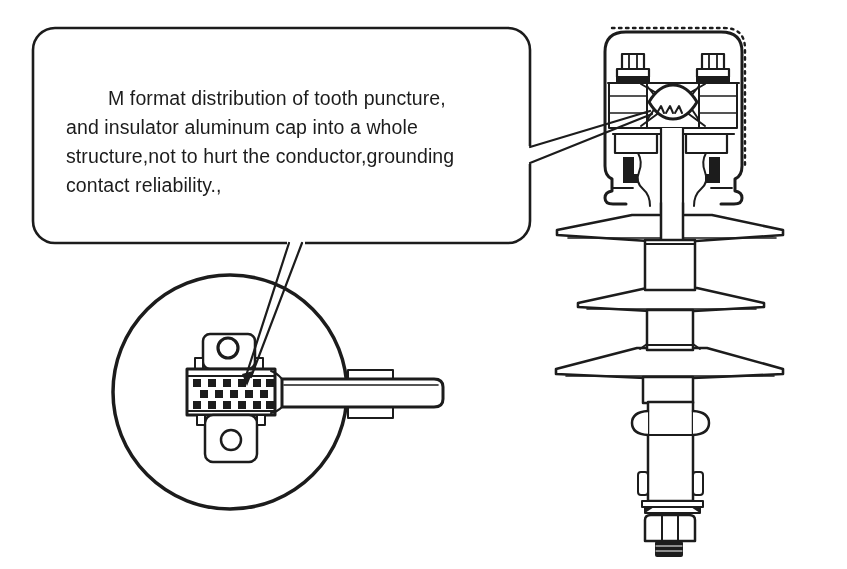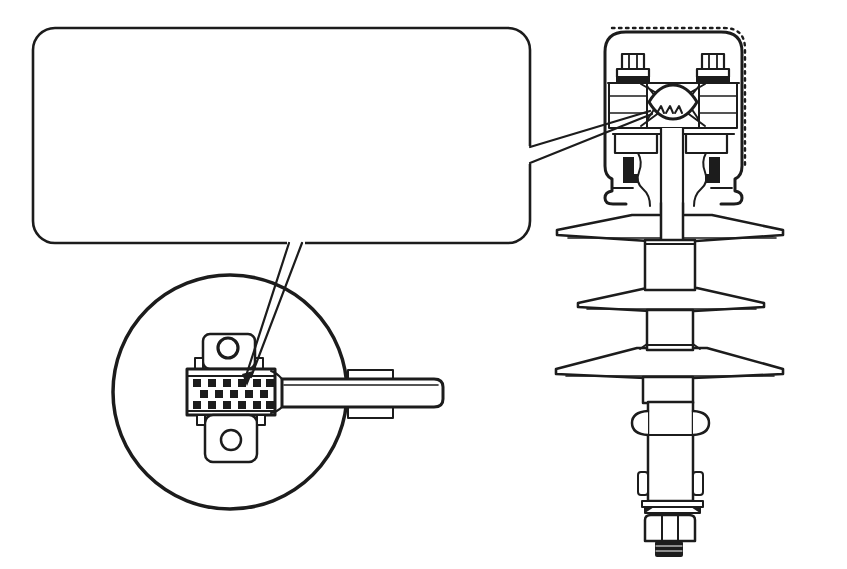--- a/index.html
+++ b/index.html
@@ -158,14 +158,16 @@
 
       <g stroke-width="2.2">
         <path d="M289,243 L245,379"></path>
         <path d="M302,243 L251,377"></path>
         <path stroke="none" fill="currentColor" d="M242,374 L253,371 L247,386 Z"></path>
       </g>
 
     </g>
   </svg>
 
+  <div class="callout-text">M format distribution of tooth puncture,
+and insulator aluminum cap into a whole structure,not to hurt the conductor,grounding contact reliability.,</div>
 
 </div>
 
 </body></html>

